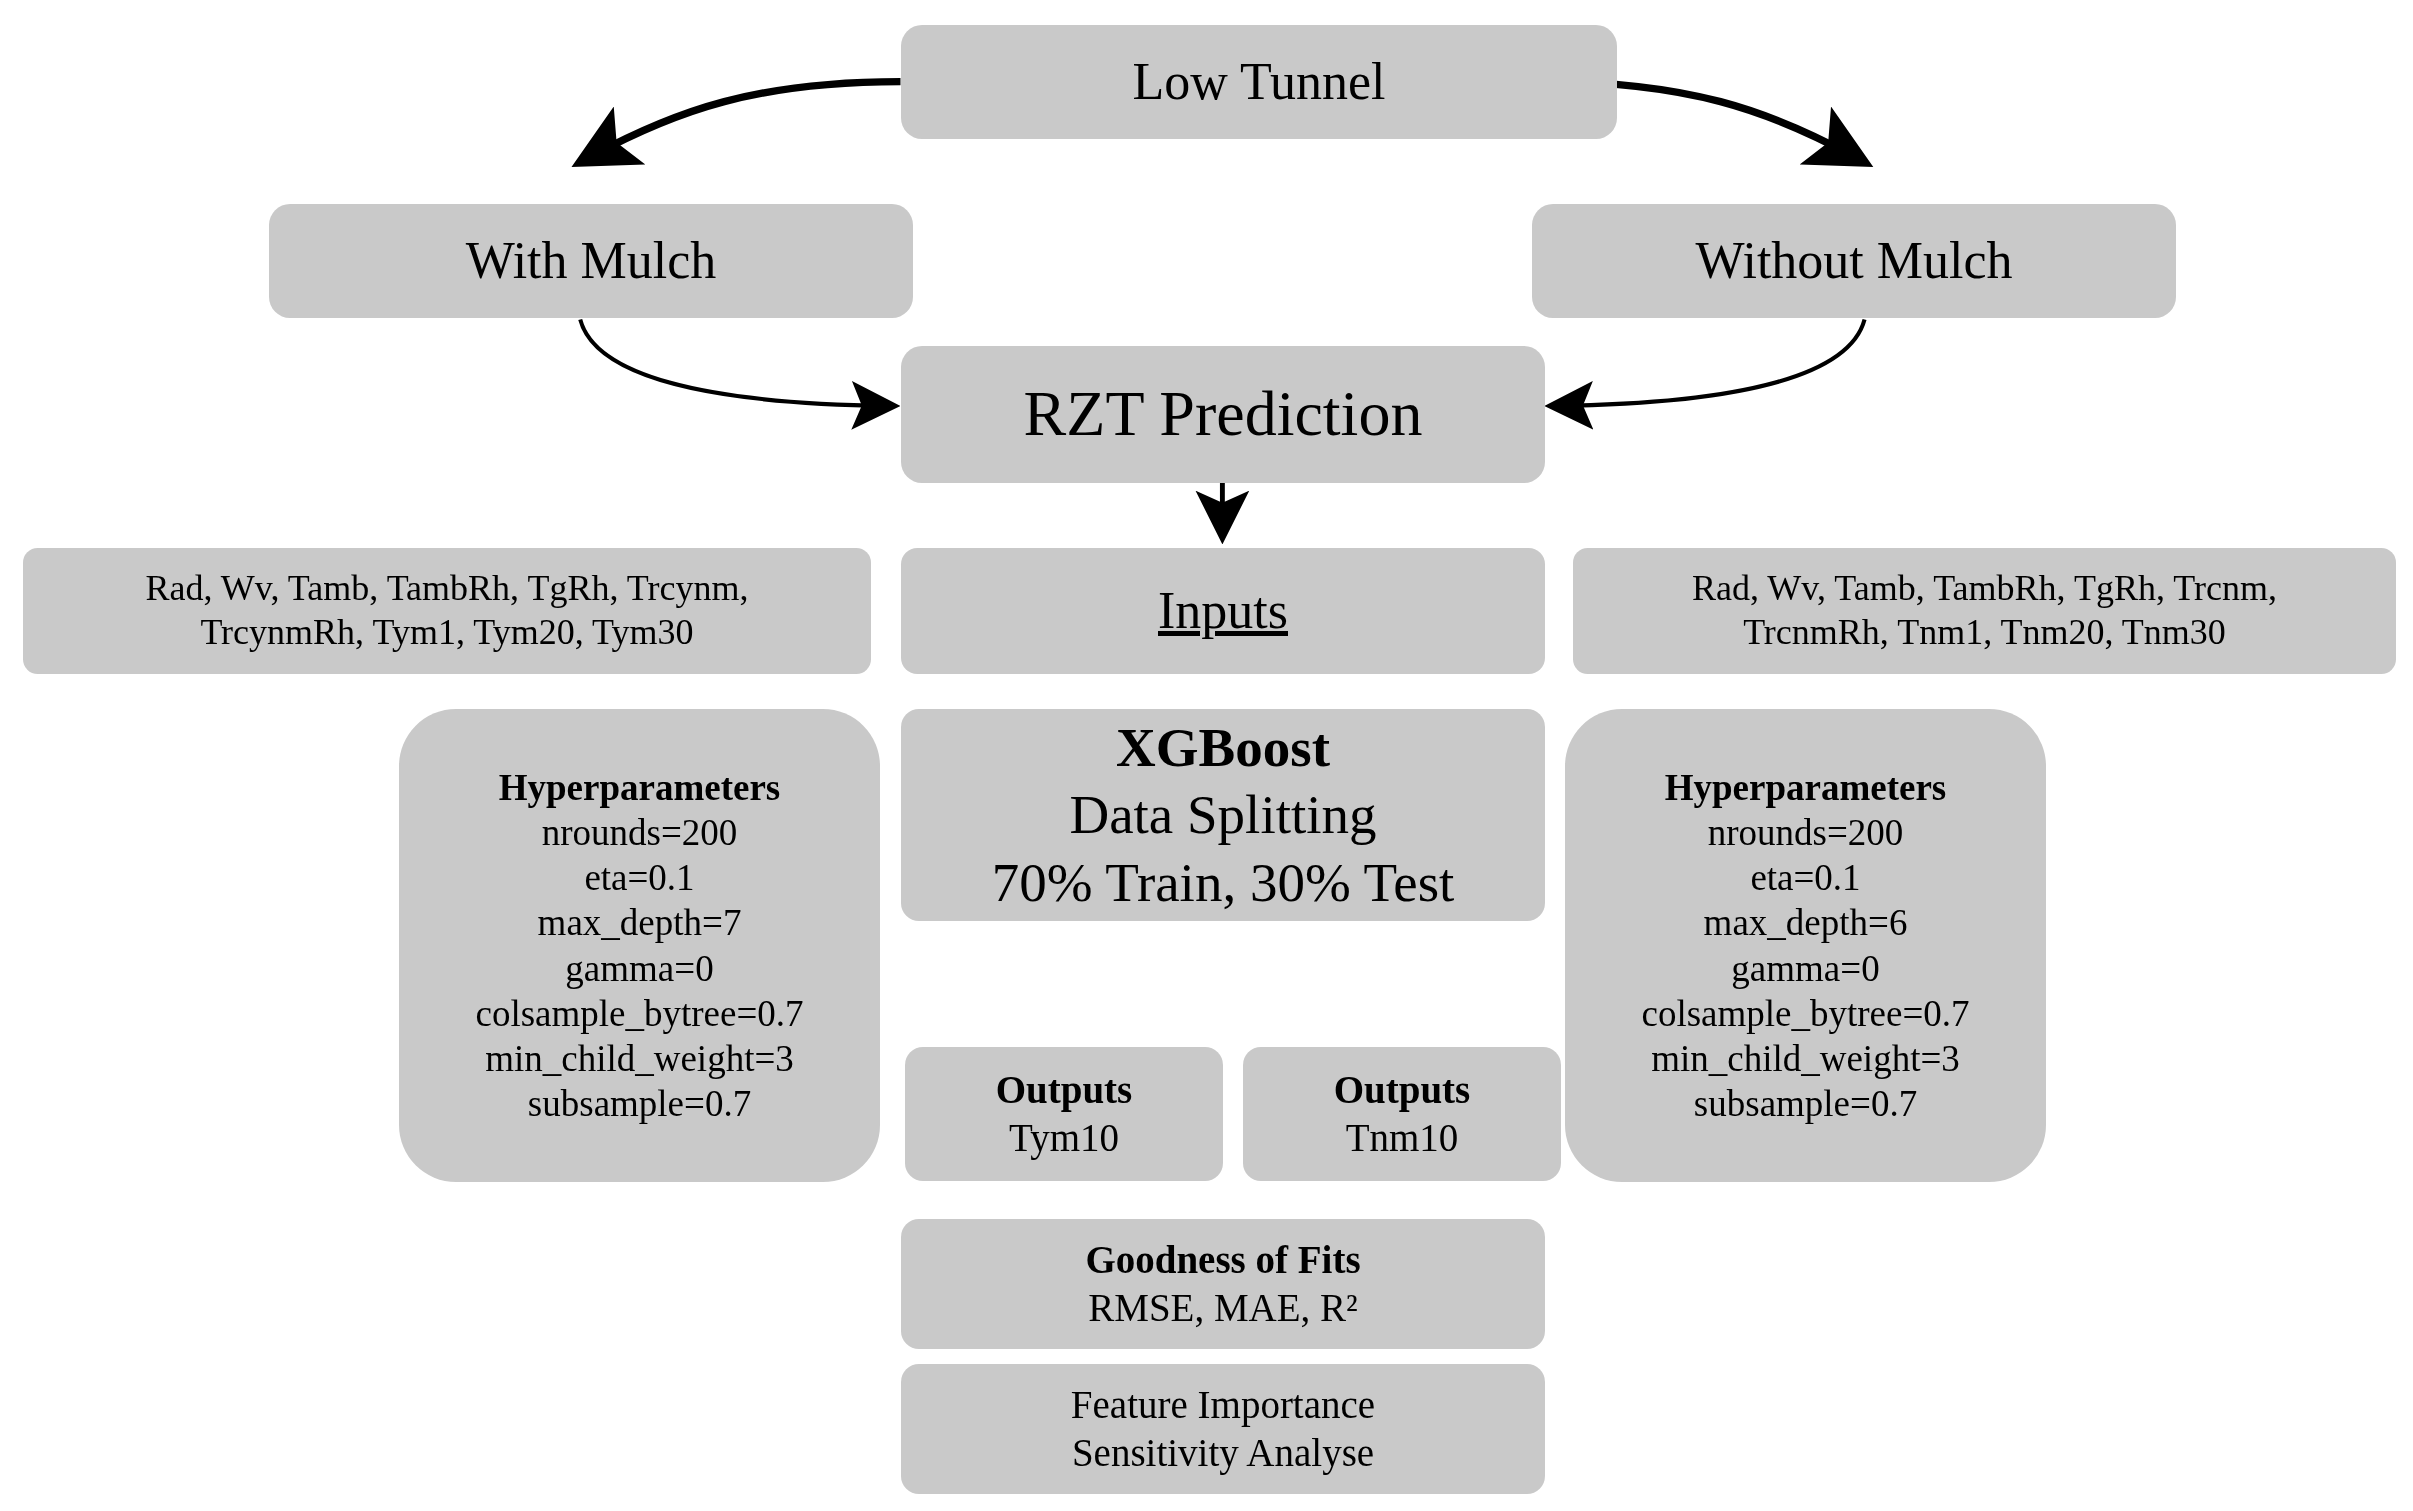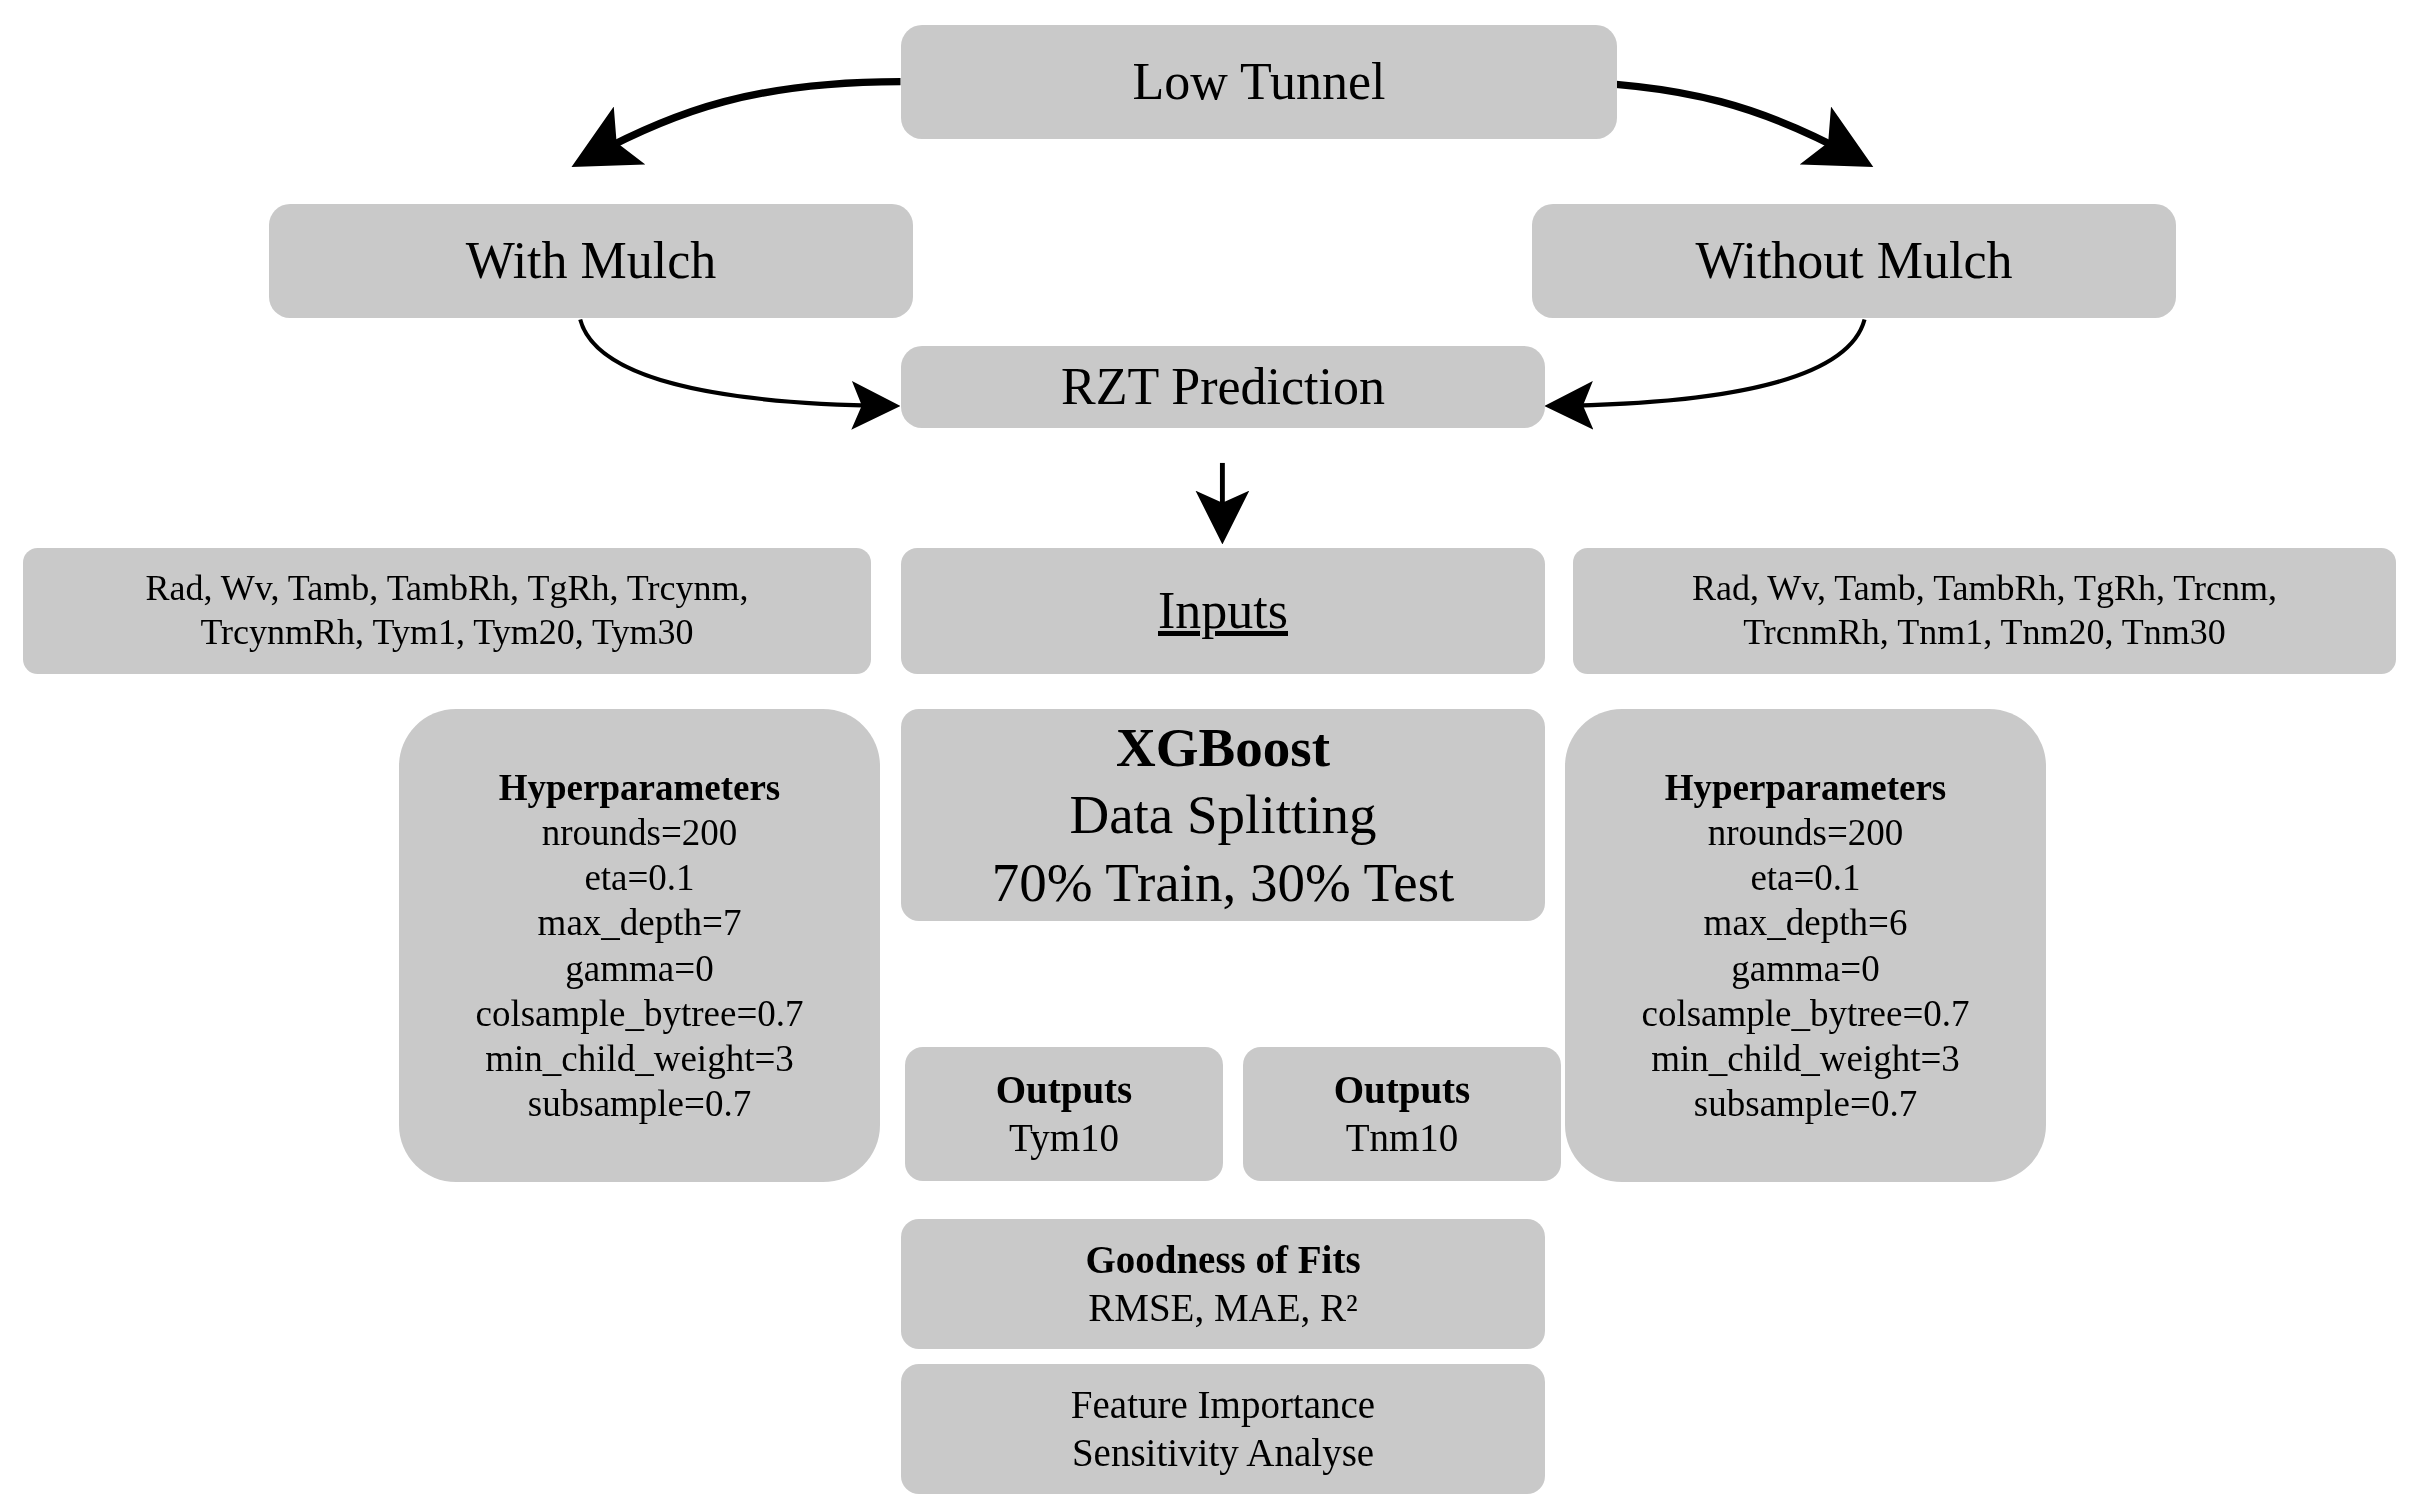--- a/index.html
+++ b/index.html
@@ -28,21 +28,21 @@
     box-sizing: border-box;
     line-height: 1.22;
   }
   .node .ln { display: block; white-space: nowrap; }
   .node .ln.bold { font-weight: bold; }
 
   
   #node-low-tunnel      { left:901px; top:24.5px;   width:716px;  height:114px; font-size:52px; }
   #node-with-mulch      { left:269px;  top:204px;  width:644px;  height:114px; font-size:52px; }
   #node-without-mulch   { left:1532px; top:204px;  width:644px;  height:114px; font-size:52px; }
-  #node-rzt             { left:901px; top:346px;  width:644px;  height:82px; font-size:52px; }
+  #node-rzt             { left:901px; top:346px;  width:644px;  height:137px; font-size:64px; }
 
   #node-inputs-left     { left:23px;   top:548px;  width:848px; height:126px; font-size:36px;
                           border-radius:14.7px; }
   #node-inputs-center   { left:901px; top:548px;  width:644px;  height:126px; font-size:52px;
                           border-radius:16.3px;text-decoration:underline; }
   #node-inputs-right    { left:1573px; top:548px;  width:823px; height:126px; font-size:36px;
                           border-radius:14.7px; }
 
   #node-hyper-left      { left:399px;  top:709px;  width:481px;  height:473px; font-size:37px;
                           border-radius:57px; }

